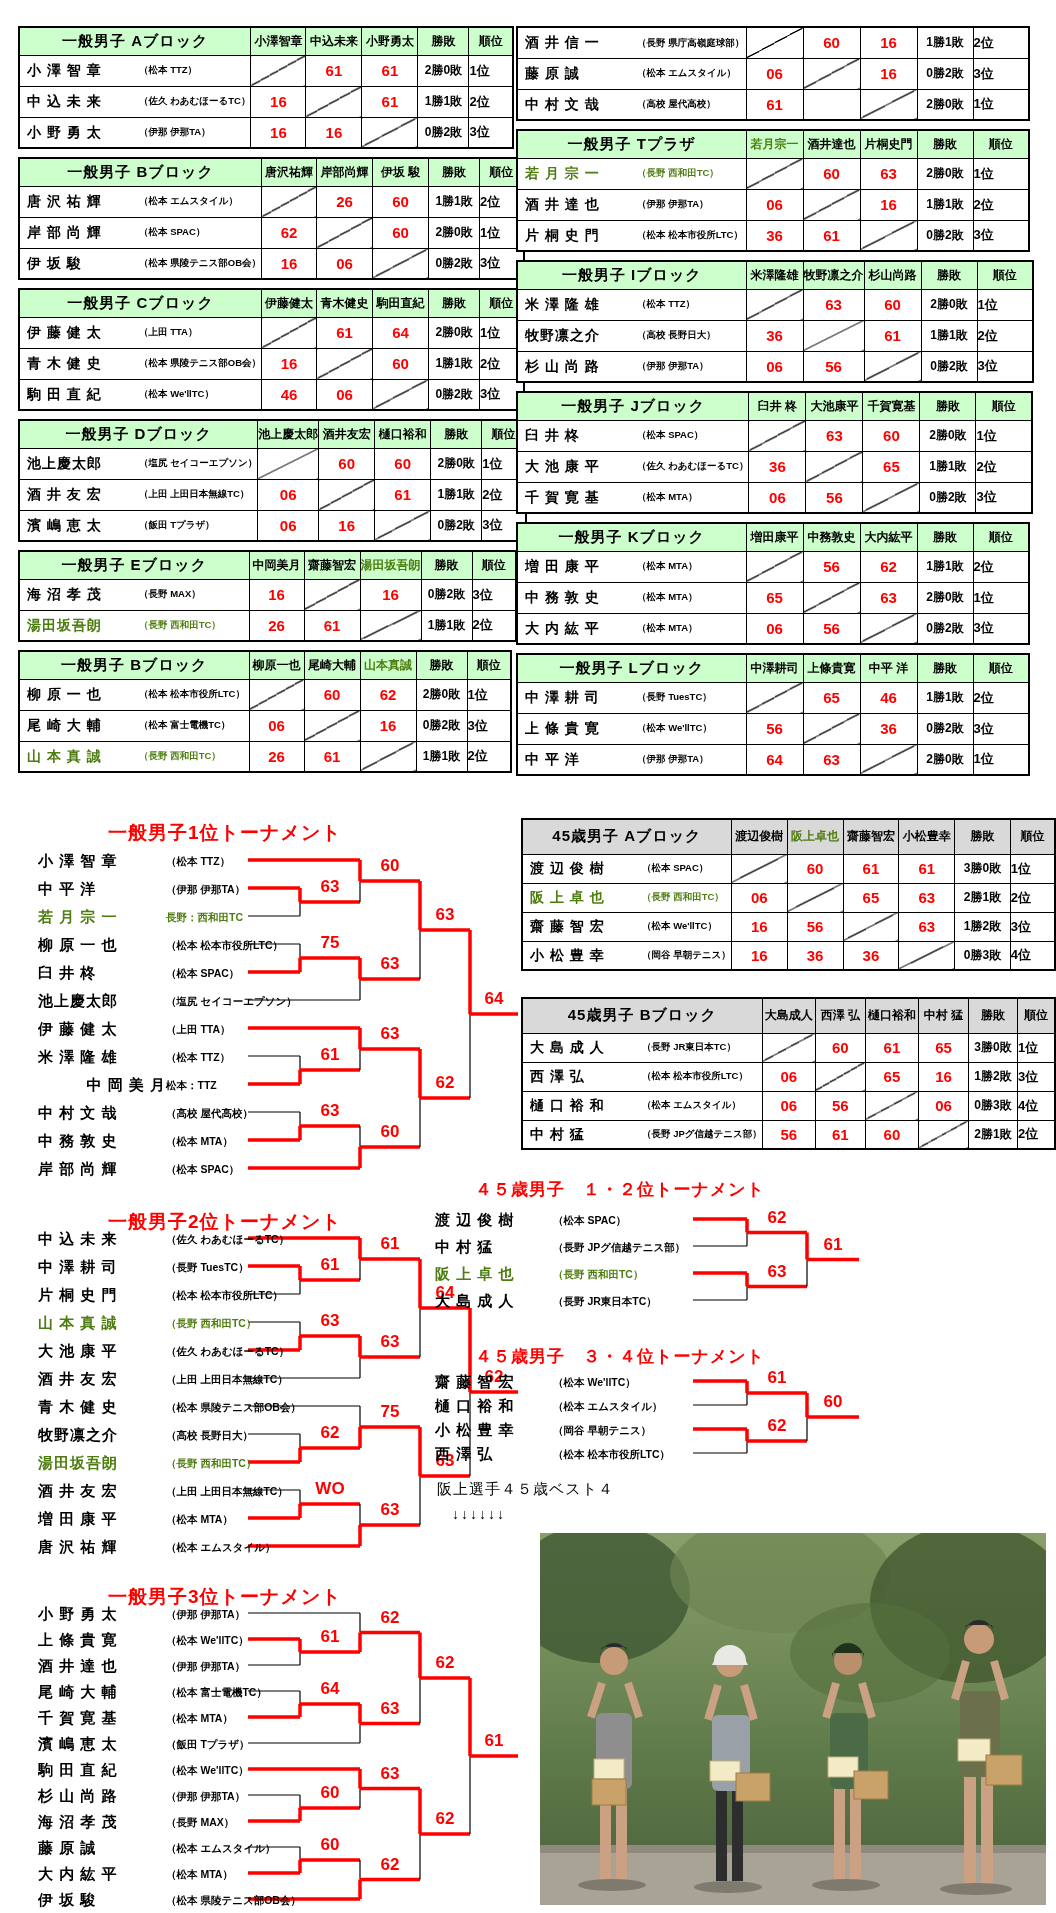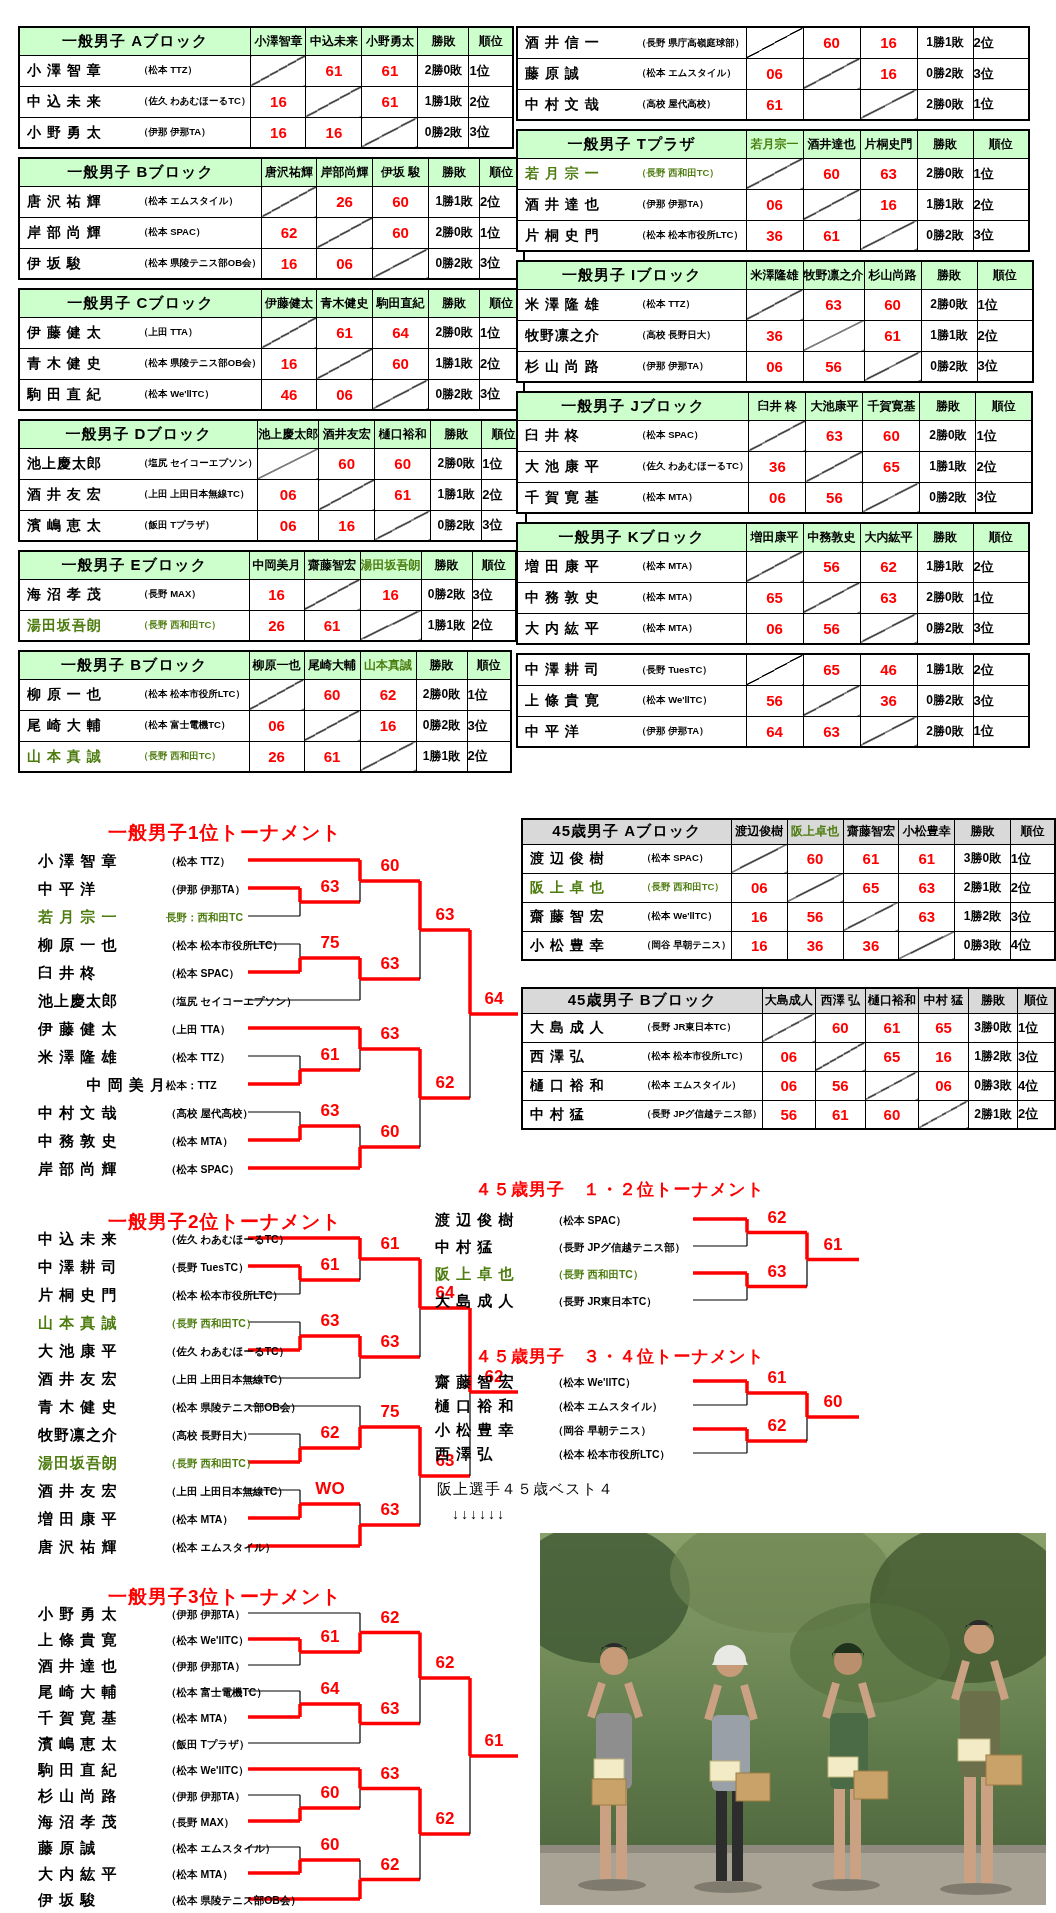--- a/index.html
+++ b/index.html
@@ -7,21 +7,21 @@
   body{font-family:"Liberation Sans","DejaVu Sans",sans-serif;color:#000}
   #root{position:relative;width:1056px;height:1913px;background:#fff;overflow:hidden}
   
   .colwrap{position:absolute}
   table.rr{border-collapse:collapse;table-layout:fixed;border:2px solid #000;margin-bottom:8px;background:#fff}
   table.rr td{border:1px solid #000;overflow:hidden;white-space:nowrap;vertical-align:middle}
   .hdr{background:#ccffcc;font-weight:bold;text-align:center;font-size:15px;height:28px;letter-spacing:1px}
   .colh{background:#ccffcc;font-weight:bold;text-align:center;font-size:12px;height:28px}
   .rr45 .hdr,.rr45 .colh{background:#d9d9d9}
   .rr45 .hdr{height:25px;font-size:15px}
-  .rr45 .colh{height:25px}
+  .rr45 .colh{height:35px}
   tr.prow{height:31px}
   .rr45 tr.prow{height:29px}
   .namec{padding-left:7px}
   .pname{display:inline-block;font-weight:bold;font-size:14px;letter-spacing:1px;width:112px;overflow:hidden;vertical-align:middle}
   .pclub{display:inline-block;font-weight:bold;font-size:9.5px;vertical-align:middle}
   .sc{color:#ff0000;font-weight:bold;font-size:15px;text-align:center;font-family:"Liberation Sans",sans-serif}
   .wl{font-weight:bold;font-size:12px;text-align:center}
   .rk{font-weight:bold;font-size:13px;text-align:left}
   .diag{background:linear-gradient(to bottom right,#fff 48.8%,#000 48.8%,#000 51.2%,#fff 51.2%)}
   .blue{color:#4d7c0f}
@@ -516,20 +516,28 @@
       <table class="rr rr3">
         <colgroup>
           <col style="width: 229px;">
           <col style="width: 57px;">
           <col style="width: 57px;">
           <col style="width: 57px;">
           <col style="width: 56px;">
           <col style="width: 56px;">
         </colgroup>
         <tbody>
+          <tr>
+            <td class="hdr">一般男子 Lブロック</td>
+            <td class="colh">中澤耕司</td>
+            <td class="colh">上條貴寛</td>
+            <td class="colh">中平 洋</td>
+            <td class="colh">勝敗</td>
+            <td class="colh">順位</td>
+          </tr>
           <tr class="prow">
             <td class="namec"><span class="pname">中 澤 耕 司</span><span class="pclub">（長野 TuesTC）</span></td>
             <td class="sc diag"></td>
             <td class="sc">65</td>
             <td class="sc">46</td>
             <td class="wl">1勝1敗</td>
             <td class="rk">2位</td>
           </tr>
           <tr class="prow">
             <td class="namec"><span class="pname">上 條 貴 寛</span><span class="pclub">（松本 We'llTC）</span></td>

